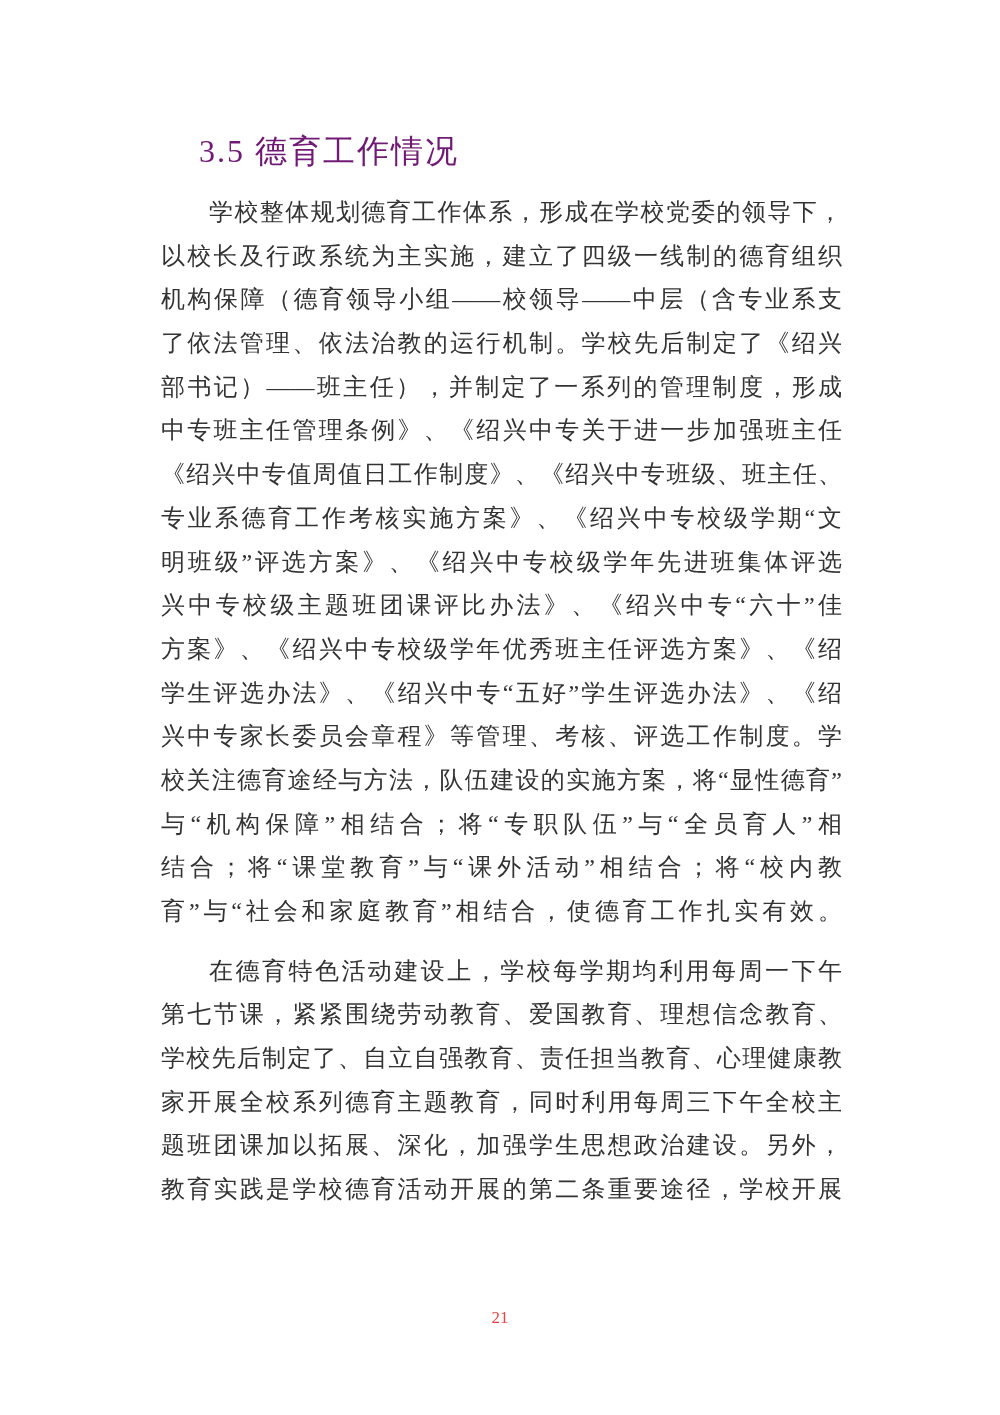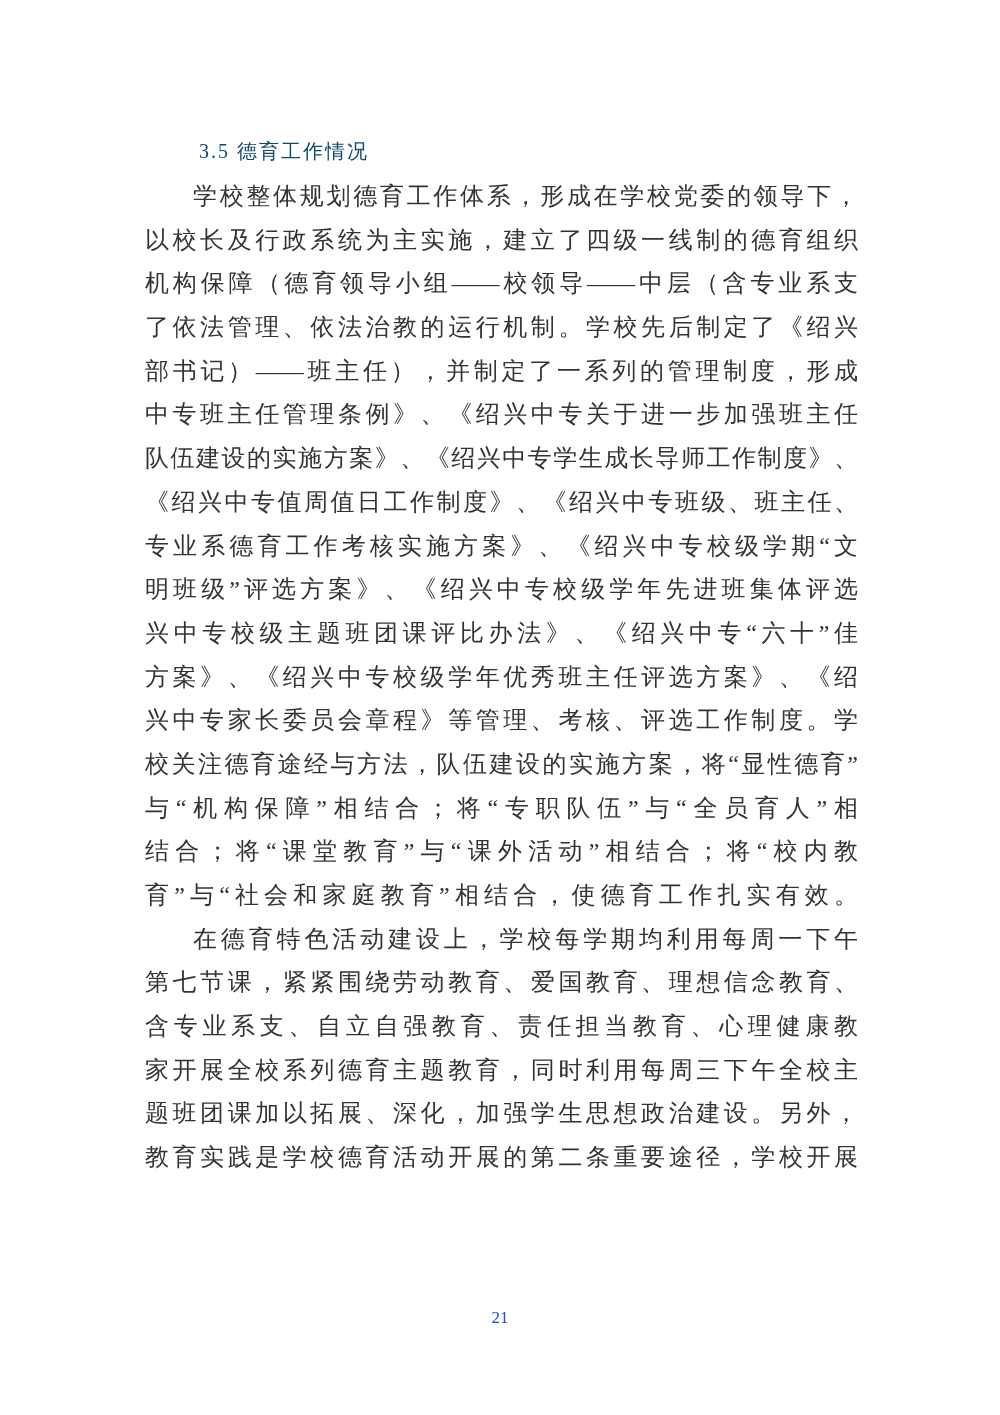--- a/index.html
+++ b/index.html
@@ -24,83 +24,83 @@
     position: absolute;
     left: 145px;
     top: 128px;
     width: 713px;
   }
   .doc-title {
     margin: 0;
     height: 47px;
     line-height: 47px;
     padding-left: 54px;
-    font-size: 20px;
+    font-size: 32px;
     font-weight: normal;
     letter-spacing: 2px;
-    color: #0c4a6e;
+    color: #701a75;
     white-space: pre;
   }
   .para {
-    margin: 0;
+    margin: 16px;
     padding: 0;
   }
   .line {
     height: 43.7px;
     line-height: 43.7px;
     font-size: 24px;
     text-align: justify;
     text-align-last: justify;
     white-space: normal;
   }
   .line.indent {
     text-indent: 48px;
   }
   .page-number {
     position: absolute;
     top: 1308px;
     left: 0;
     width: 100%;
     text-align: center;
     font-size: 17px;
-    color: #1d4ed8;
+    color: #ef4444;
   }
 </style>
 </head>
 <body>
 
 <div class="page">
   <div class="content">
 
     <h1 class="doc-title">3.5 德育工作情况</h1>
 
     <div class="para">
       <div class="line indent">学校整体规划德育工作体系，形成在学校党委的领导下，</div>
       <div class="line">以校长及行政系统为主实施，建立了四级一线制的德育组织</div>
       <div class="line">机构保障（德育领导小组——校领导——中层（含专业系支</div>
       <div class="line">了依法管理、依法治教的运行机制。学校先后制定了《绍兴</div>
       <div class="line">部书记）——班主任），并制定了一系列的管理制度，形成</div>
       <div class="line">中专班主任管理条例》、《绍兴中专关于进一步加强班主任</div>
-      <div class="line">队伍建设的实施方案》、《绍兴中专学生成长导师工作制度》、</div>
       <div class="line">《绍兴中专值周值日工作制度》、《绍兴中专班级、班主任、</div>
       <div class="line">专业系德育工作考核实施方案》、《绍兴中专校级学期“文</div>
       <div class="line">明班级”评选方案》、《绍兴中专校级学年先进班集体评选</div>
       <div class="line">兴中专校级主题班团课评比办法》、《绍兴中专“六十”佳</div>
       <div class="line">方案》、《绍兴中专校级学年优秀班主任评选方案》、《绍</div>
+      <div class="line">学生评选办法》、《绍兴中专“五好”学生评选办法》、《绍</div>
       <div class="line">兴中专家长委员会章程》等管理、考核、评选工作制度。学</div>
       <div class="line">校关注德育途经与方法，队伍建设的实施方案，将“显性德育”</div>
       <div class="line">与“机构保障”相结合；将“专职队伍”与“全员育人”相</div>
       <div class="line">结合；将“课堂教育”与“课外活动”相结合；将“校内教</div>
       <div class="line">育”与“社会和家庭教育”相结合，使德育工作扎实有效。</div>
     </div>
 
     <div class="para">
       <div class="line indent">在德育特色活动建设上，学校每学期均利用每周一下午</div>
       <div class="line">第七节课，紧紧围绕劳动教育、爱国教育、理想信念教育、</div>
-      <div class="line">含专业系支、自立自强教育、责任担当教育、心理健康教</div>
+      <div class="line">学校先后制定了、自立自强教育、责任担当教育、心理健康教</div>
       <div class="line">家开展全校系列德育主题教育，同时利用每周三下午全校主</div>
       <div class="line">题班团课加以拓展、深化，加强学生思想政治建设。另外，</div>
       <div class="line">教育实践是学校德育活动开展的第二条重要途径，学校开展</div>
     </div>
 
   </div>
 
   <div class="page-number">21</div>
 </div>
 

